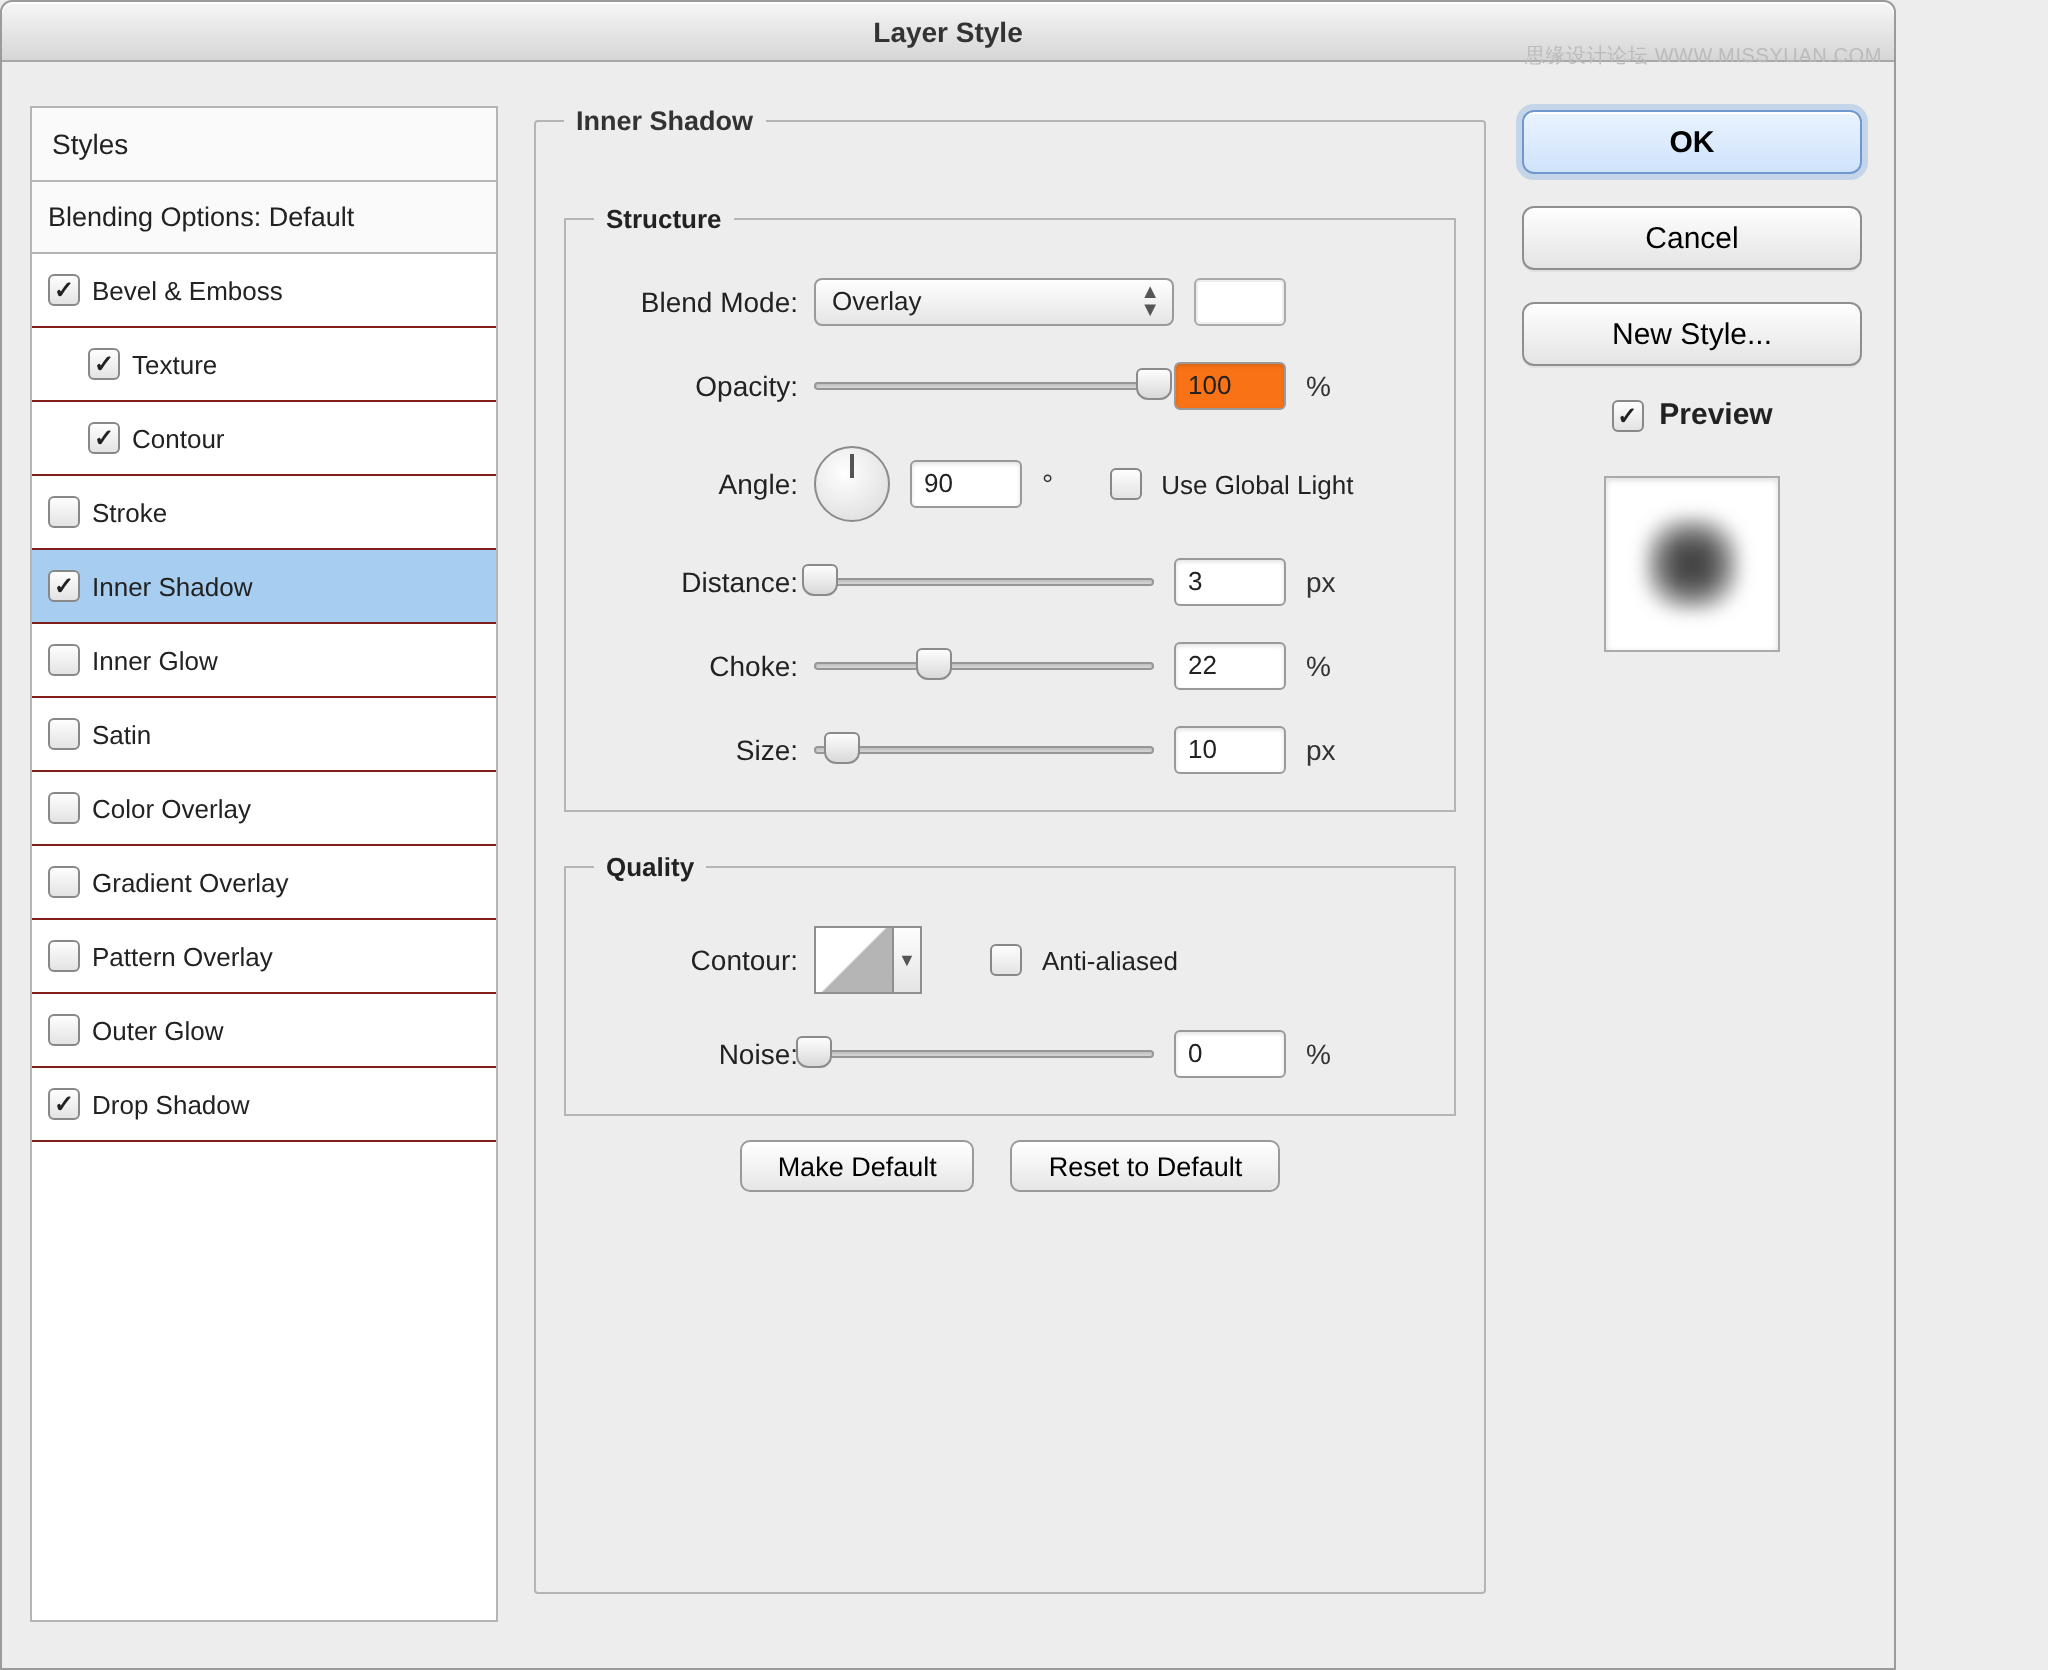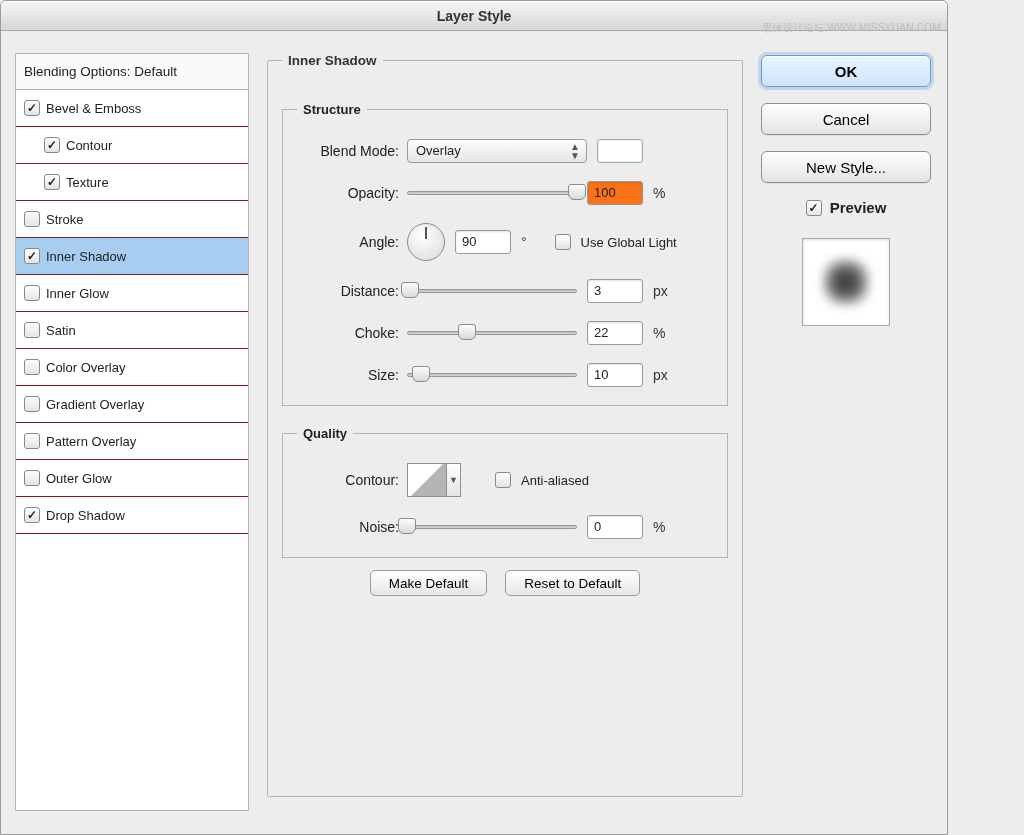--- a/index.html
+++ b/index.html
@@ -234,33 +234,34 @@
 </head>
 <body>
 
 <div class="window">
   <div class="titlebar">Layer Style</div>
   <div class="watermark">思缘设计论坛  WWW.MISSYUAN.COM</div>
 
   <div class="body">
 
     <div class="styles-panel">
+      <div class="styles-header">Styles</div>
       <div class="blend-row">Blending Options: Default</div>
       <div id="styles-list">
           <div class="style-item">
             <span class="chk checked"></span>
             <span>Bevel &amp; Emboss</span>
+          </div>
+          <div class="style-item sub">
+            <span class="chk checked"></span>
+            <span>Texture</span>
           </div>
           <div class="style-item sub">
             <span class="chk checked"></span>
             <span>Contour</span>
-          </div>
-          <div class="style-item sub">
-            <span class="chk checked"></span>
-            <span>Texture</span>
           </div>
           <div class="style-item">
             <span class="chk"></span>
             <span>Stroke</span>
           </div>
           <div class="style-item selected">
             <span class="chk checked"></span>
             <span>Inner Shadow</span>
           </div>
           <div class="style-item">

